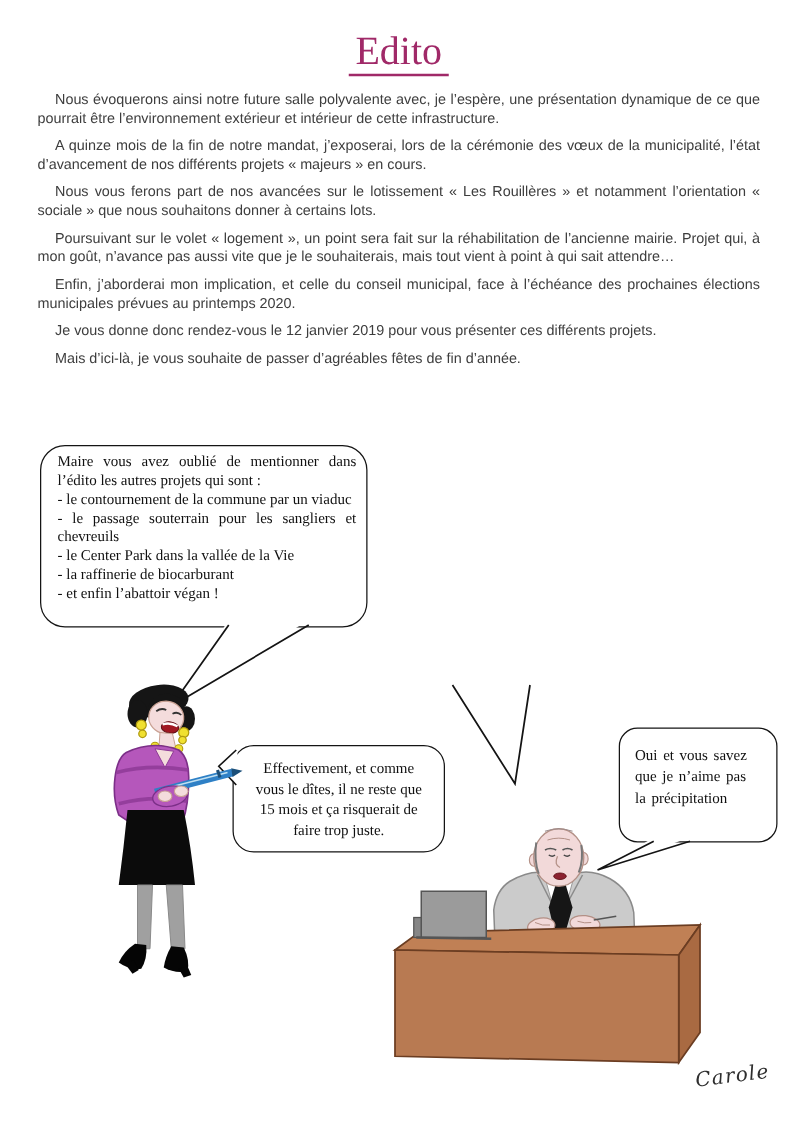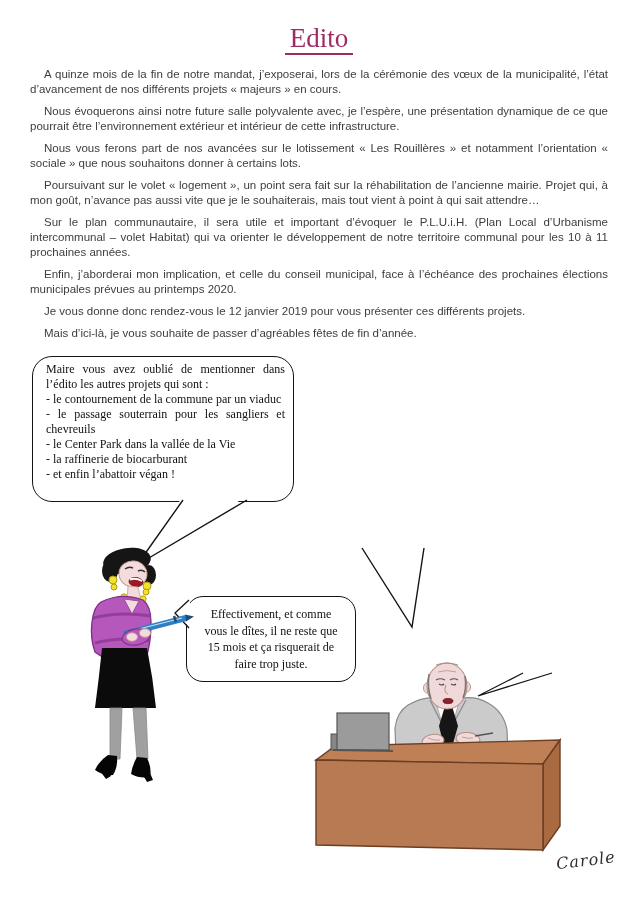--- a/index.html
+++ b/index.html
@@ -8,21 +8,21 @@
     width:638px;height:908px;
     background:#ffffff;
     overflow:hidden;
     font-family:"Liberation Sans",sans-serif;
   }
   
   .title-wrap{ text-align:center; margin:0; padding-top:24px; }
   .title{
     display:inline-block;
     font-family:"Liberation Serif",serif;
-    font-size:27px; line-height:1.05;
+    font-size:32px; line-height:1.05;
     color:#a02968;
     border-bottom:2px solid #a02968;
     padding:0 5px 1px 5px;
     font-weight:400;
   }
   .body-text{ padding:12px 30px 0 30px; }
   .body-text p{
     margin:0 0 7px 0;
     font-size:11.5px; line-height:15px;
     color:#3d3d3d;
@@ -90,42 +90,44 @@
 </head>
 <body>
 
 <div class="page">
 
   <div class="title-wrap">
     <span class="title">Edito</span>
   </div>
 
   <div class="body-text">
+    <p>Nous évoquerons ainsi notre future salle polyvalente avec, je l’espère, une présentation dynamique de ce que pourrait être l’environnement extérieur et intérieur de cette infrastructure.</p>
     <p>A quinze mois de la fin de notre mandat, j’exposerai, lors de la cérémonie des vœux de la municipalité, l’état d’avancement de nos différents projets « majeurs » en cours.</p>
-    <p>Nous évoquerons ainsi notre future salle polyvalente avec, je l’espère, une présentation dynamique de ce que pourrait être l’environnement extérieur et intérieur de cette infrastructure.</p>
     <p>Nous vous ferons part de nos avancées sur le lotissement « Les Rouillères » et notamment l’orientation « sociale » que nous souhaitons donner à certains lots.</p>
     <p>Poursuivant sur le volet « logement », un point sera fait sur la réhabilitation de l’ancienne mairie. Projet qui, à mon goût, n’avance pas aussi vite que je le souhaiterais, mais tout vient à point à qui sait attendre…</p>
-    <p>Sur le plan communautaire, il sera utile et important d’évoquer le P.L.U.i.H. (Plan Local d’Urbanisme intercommunal – volet Habitat) qui va orienter le développement de notre territoire communal pour les 10 à 11 prochaines années.</p>
     <p>Enfin, j’aborderai mon implication, et celle du conseil municipal, face à l’échéance des prochaines élections municipales prévues au printemps 2020.</p>
     <p>Je vous donne donc rendez-vous le 12 janvier 2019 pour vous présenter ces différents projets.</p>
     <p>Mais d’ici-là, je vous souhaite de passer d’agréables fêtes de fin d’année.</p>
   </div>
 
   <div class="cartoon">
 
     <div class="bubble b1">Maire vous avez oublié de mentionner dans l’édito les autres projets qui sont :
 - le contournement de la commune par un viaduc
 - le passage souterrain pour les sangliers et chevreuils
 - le Center Park dans la vallée de la Vie
 - la raffinerie de biocarburant
 - et enfin l’abattoir végan !</div>
     <div class="bubble b3">Effectivement, et comme
 vous le dîtes, il ne reste que
 15 mois et ça risquerait de
 faire trop juste.</div>
+    <div class="bubble b4">Oui et vous savez
+que je n’aime pas
+la précipitation</div>
 
     <svg class="cartoon-svg" viewBox="0 0 638 558">
 
       <g>
         <polygon points="183,146 137,215 247,146" fill="#ffffff"></polygon>
         <path d="M 183,150 L 137,215 L 247,150" fill="none" stroke="#141414" stroke-width="1.4"></path>
       </g>
       <g>
         <polygon points="362,194 412,277 424,194" fill="#ffffff"></polygon>
         <path d="M 362,198 L 412,277 L 424,198" fill="none" stroke="#141414" stroke-width="1.4"></path>

